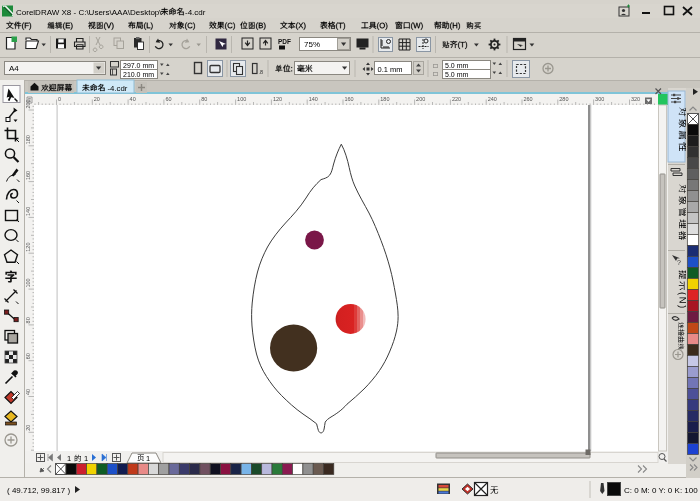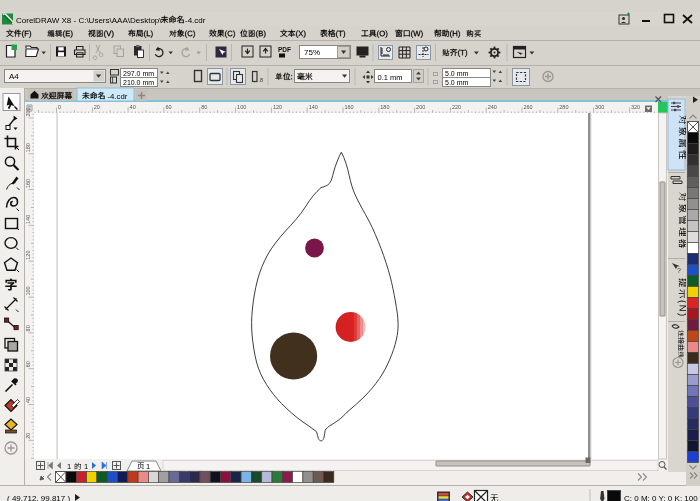--- a/index.html
+++ b/index.html
@@ -1,18 +1,18 @@
 <!DOCTYPE html>
 <html><head><meta charset="utf-8"><style>
 html,body{margin:0;padding:0;width:700px;height:501px;overflow:hidden;background:#d6d3cc;
 font-family:"Liberation Sans",sans-serif}
 div{box-sizing:border-box}
 text{font-family:"Liberation Sans",sans-serif}
 </style></head><body>
-<div style="position:absolute;left:0;top:12px;width:700px;height:441px;background:#22c55e">
+<div style="position:absolute;left:0;top:4px;width:700px;height:441px;background:#22c55e">
     <div style="position:absolute;left:0px;top:0px;width:700px;height:14px;background:#d8d5ce;"></div>
     <div style="position:absolute;left:0px;top:14px;width:700px;height:14px;background:#d6d3cc;"></div>
     <div style="position:absolute;left:0px;top:28px;width:700px;height:1px;background:#b4b1aa;"></div>
     <div style="position:absolute;left:0px;top:29px;width:700px;height:24px;background:#d6d3cc;"></div>
     <div style="position:absolute;left:0px;top:53px;width:700px;height:1px;background:#b4b1aa;"></div>
     <div style="position:absolute;left:0px;top:54px;width:700px;height:22px;background:#d6d3cc;"></div>
     <div style="position:absolute;left:0px;top:76px;width:700px;height:14px;background:#c9c6bf;"></div>
     <div style="position:absolute;left:0px;top:76px;width:700px;height:1px;background:#b4b1aa;"></div>
     <div style="position:absolute;left:25px;top:88px;width:643px;height:2px;background:#7fc4d8;"></div>
     <div style="position:absolute;left:0px;top:76px;width:25px;height:398px;background:#f0efec;"></div>

